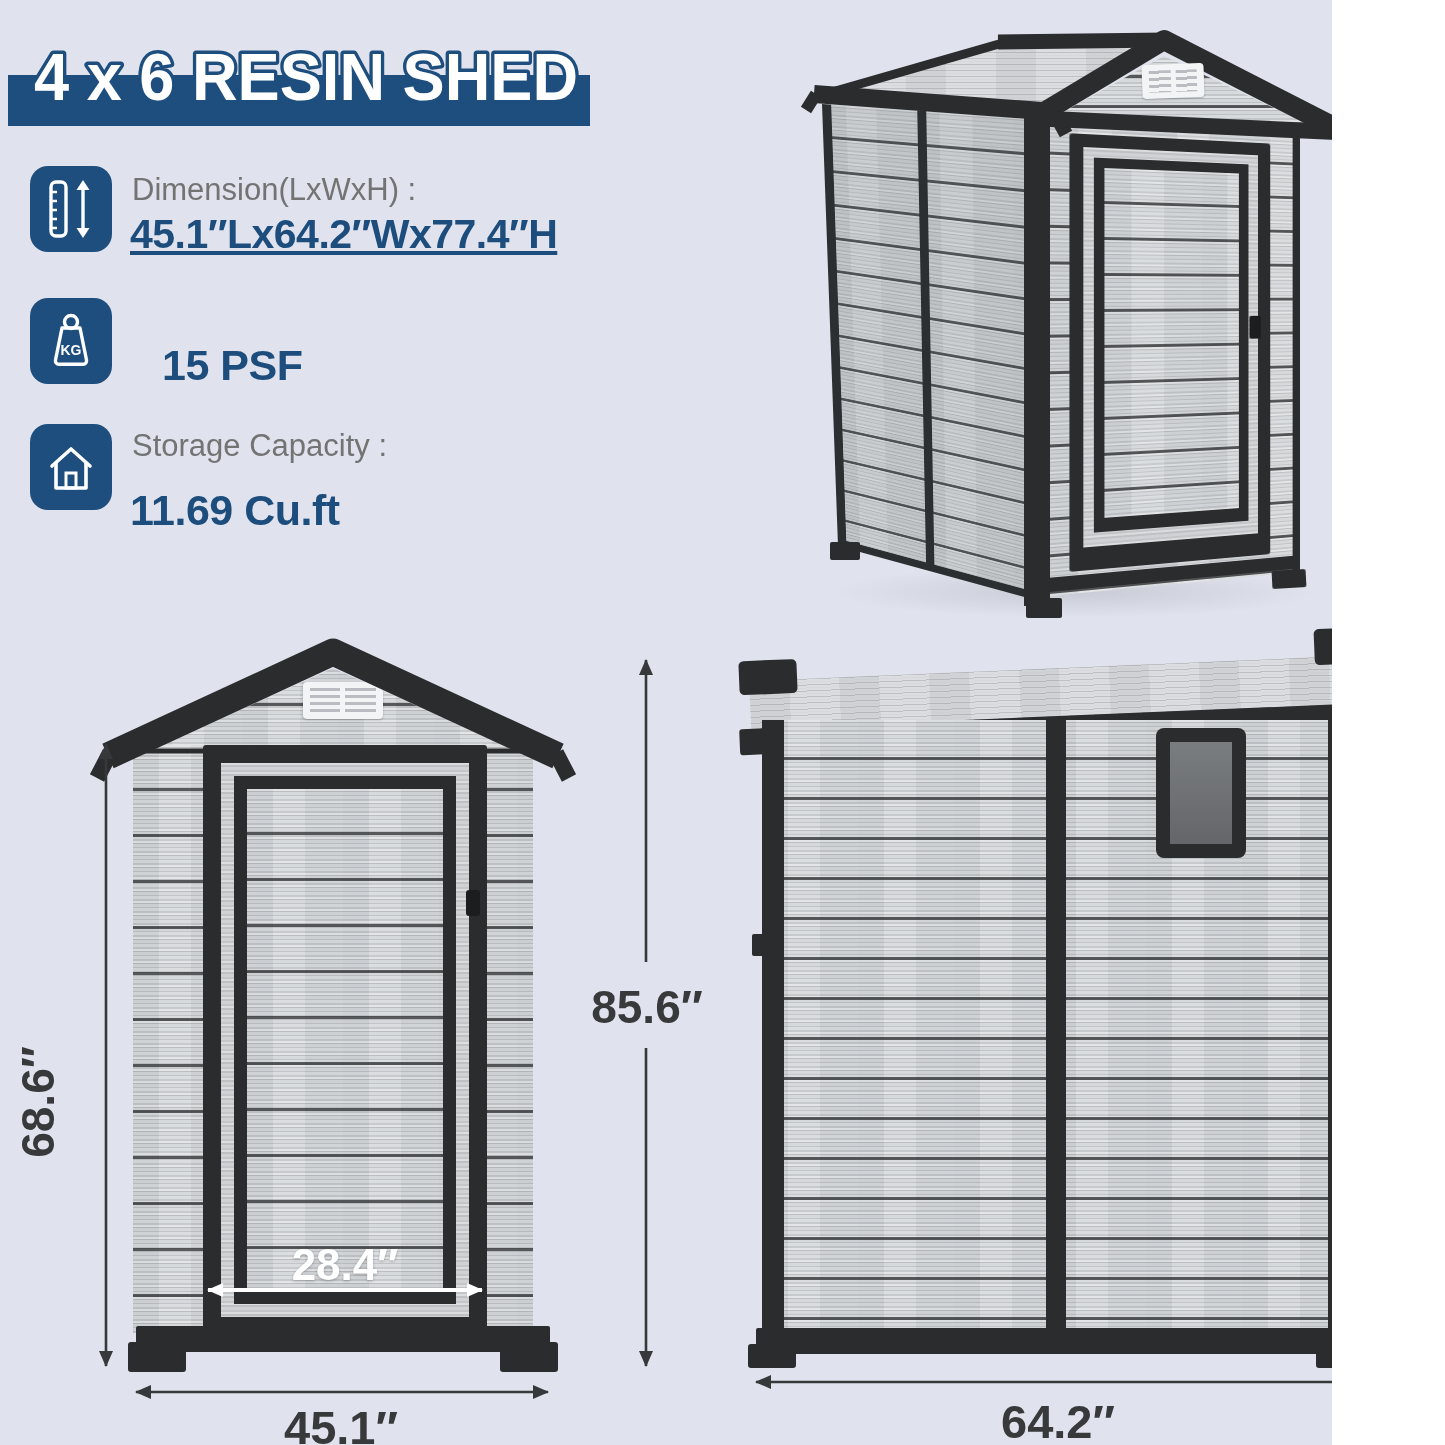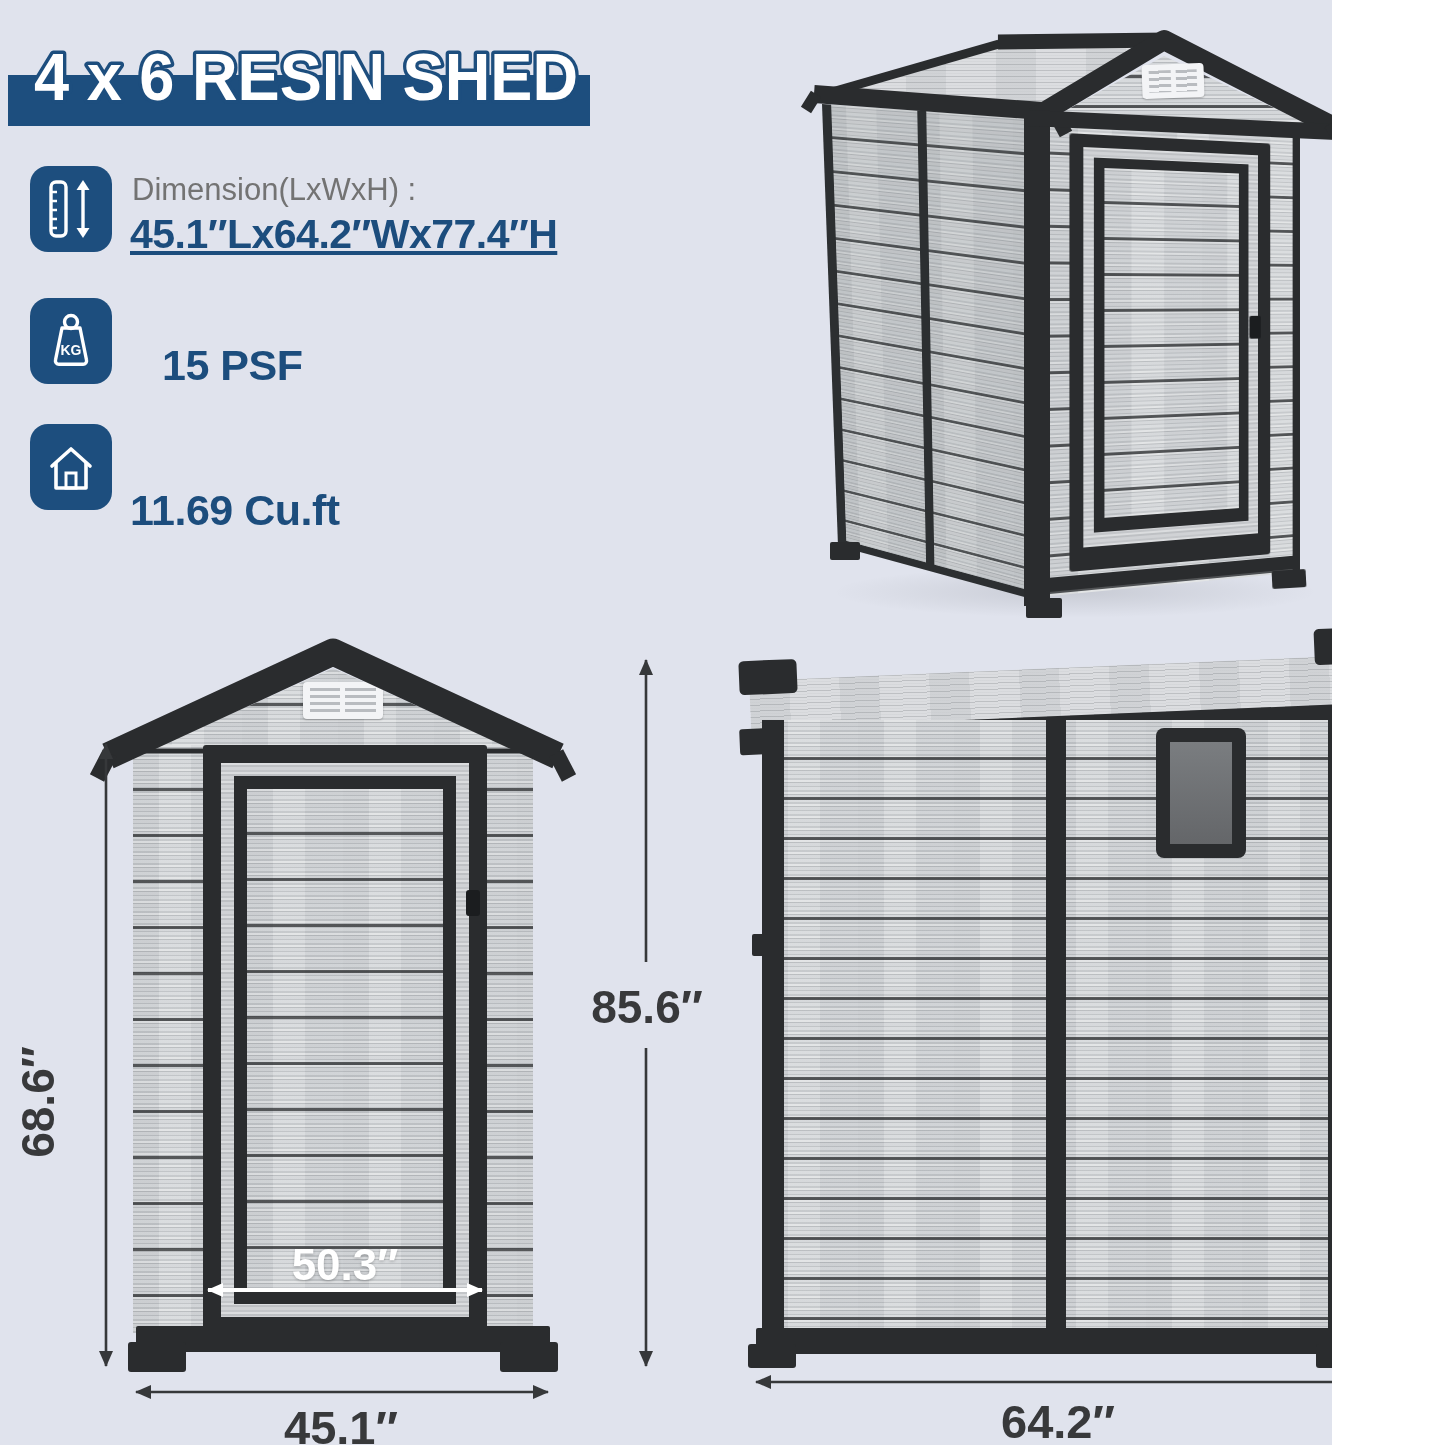--- a/index.html
+++ b/index.html
@@ -82,20 +82,21 @@
   </div>
   <div class="abs spec-value" style="left:130px;top:341px;font-size:43px;margin-left:32px;">15 PSF</div>
 
   <div class="abs spec-icon" style="left:30px;top:424px;">
     <svg width="52" height="60" viewBox="0 0 52 60">
       <path d="M7,29 L26,12 L45,29" fill="none" stroke="#fff" stroke-width="3.6" stroke-linecap="round" stroke-linejoin="round"></path>
       <path d="M11,26 V51 H41 V26" fill="none" stroke="#fff" stroke-width="3.6" stroke-linejoin="round"></path>
       <rect x="21" y="36" width="10" height="15" fill="none" stroke="#fff" stroke-width="3"></rect>
     </svg>
   </div>
+  <div class="abs spec-label" style="left:132px;top:428px;">Storage Capacity :</div>
   <div class="abs spec-value" style="left:130px;top:486px;font-size:43px;">11.69 Cu.ft</div>
 
   <div>
     <div class="abs" style="left:830px;top:566px;width:490px;height:52px;border-radius:50%;
          background:radial-gradient(ellipse at center, rgba(40,44,48,.13), transparent 70%);"></div>
 
     <div class="abs plank p36" style="left:822px;top:104px;width:206px;height:500px;transform-origin:0 0;
          transform:matrix3d(0.91171,0.06196,0,-0.0004286, 0.034695,0.95844,0,0.00016842, 0,0,1,0, 0,0,0,1);">
       <div class="abs dark" style="left:0;top:0;width:10px;height:100%;"></div>
       <div class="abs dark" style="left:100px;top:0;width:9px;height:100%;"></div>
@@ -209,17 +210,17 @@
     <line x1="208" y1="1290" x2="482" y2="1290" stroke="#ffffff" stroke-width="4" marker-start="url(#mW)" marker-end="url(#mW)"></line>
   </svg>
 
   <div class="abs vent" style="left:1142px;top:64px;width:62px;height:34px;transform:rotate(-2deg);">
     <div class="vent-in"></div>
       <div class="vent-bar" style="left:29px;"></div>
   </div>
 
   <div class="abs dim" style="left:-20px;top:1075px;width:115px;transform:rotate(-90deg);">68.6″</div>
   <div class="abs dim" style="left:582px;top:980px;width:130px;">85.6″</div>
-  <div class="abs dim-white" style="left:278px;top:1240px;width:134px;">50.3″</div>
+  <div class="abs dim-white" style="left:278px;top:1240px;width:134px;">28.4″</div>
   <div class="abs dim" style="left:258px;top:1400px;width:166px;font-size:47px;">45.1″</div>
   <div class="abs dim" style="left:975px;top:1394px;width:166px;font-size:47px;">64.2″</div>
 
 </div>
 
 </body></html>

